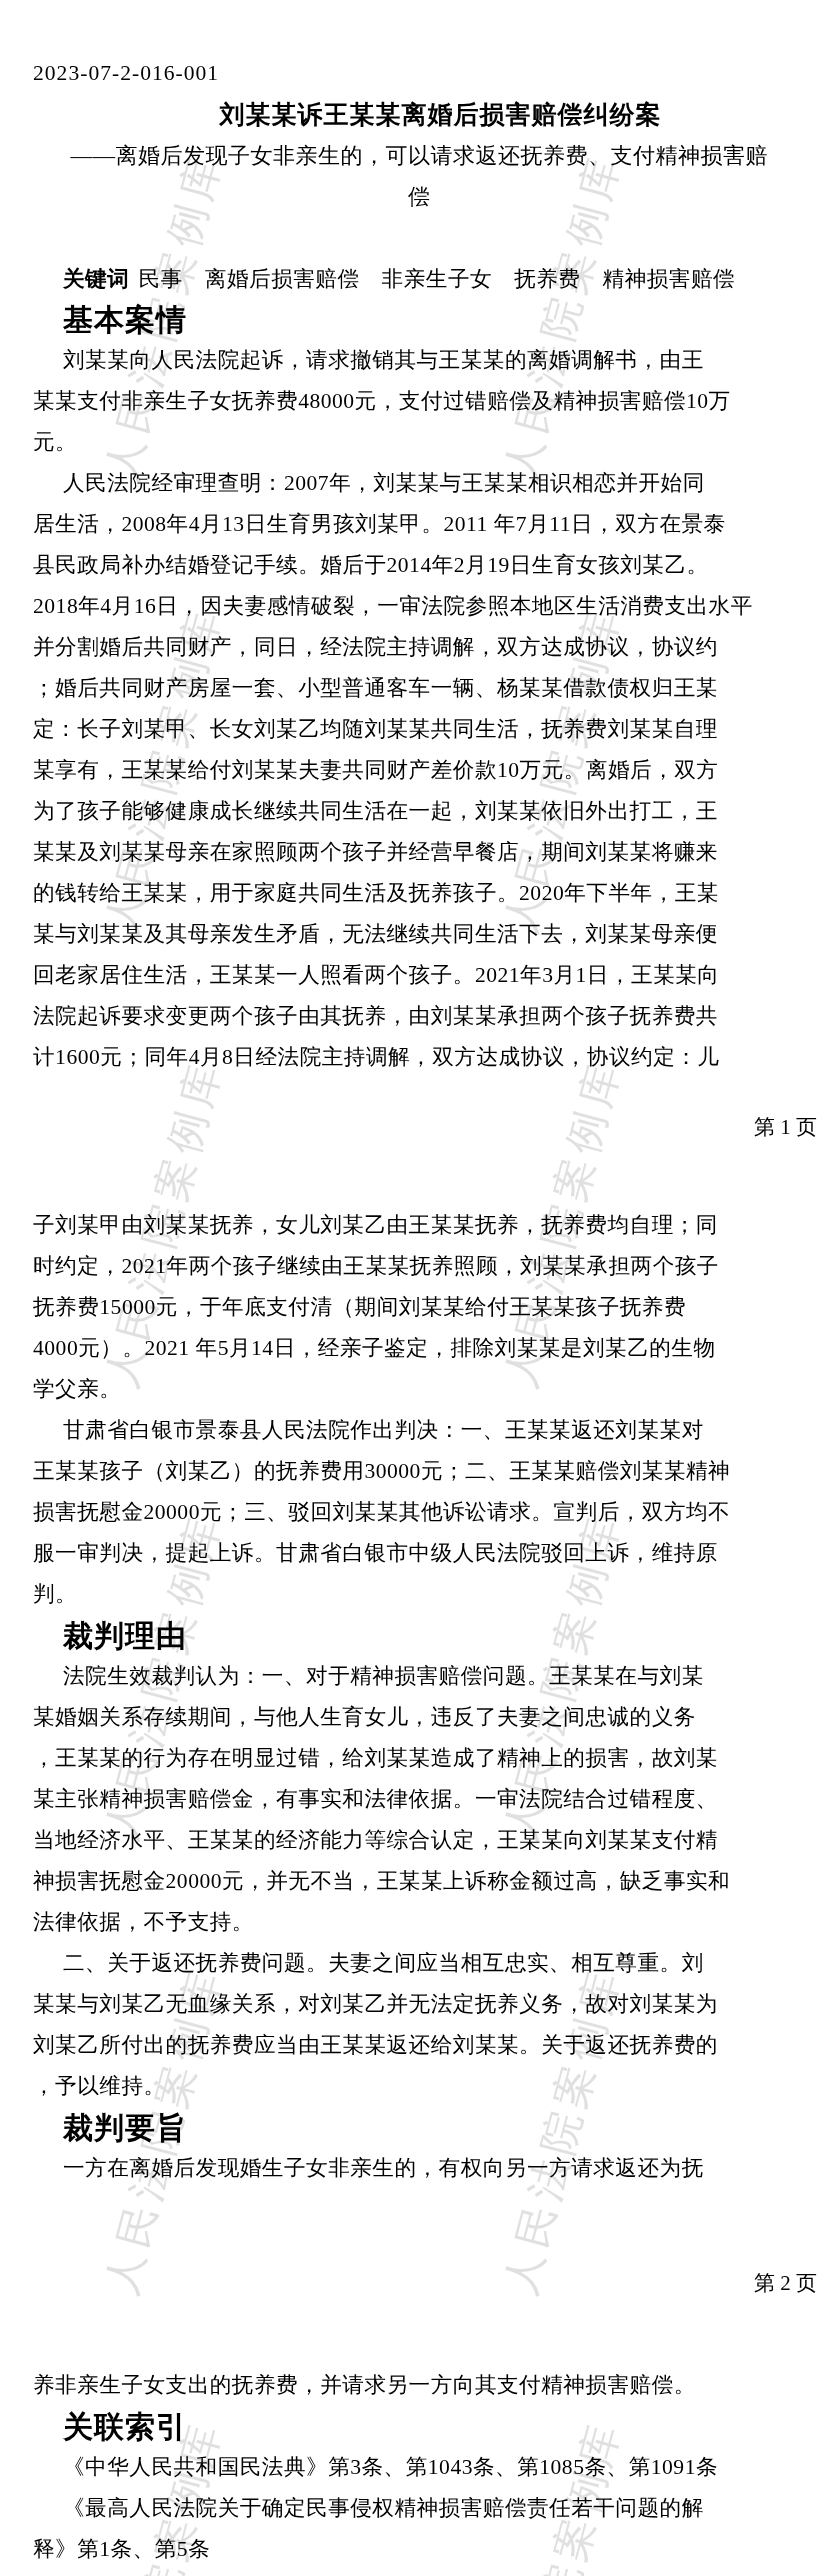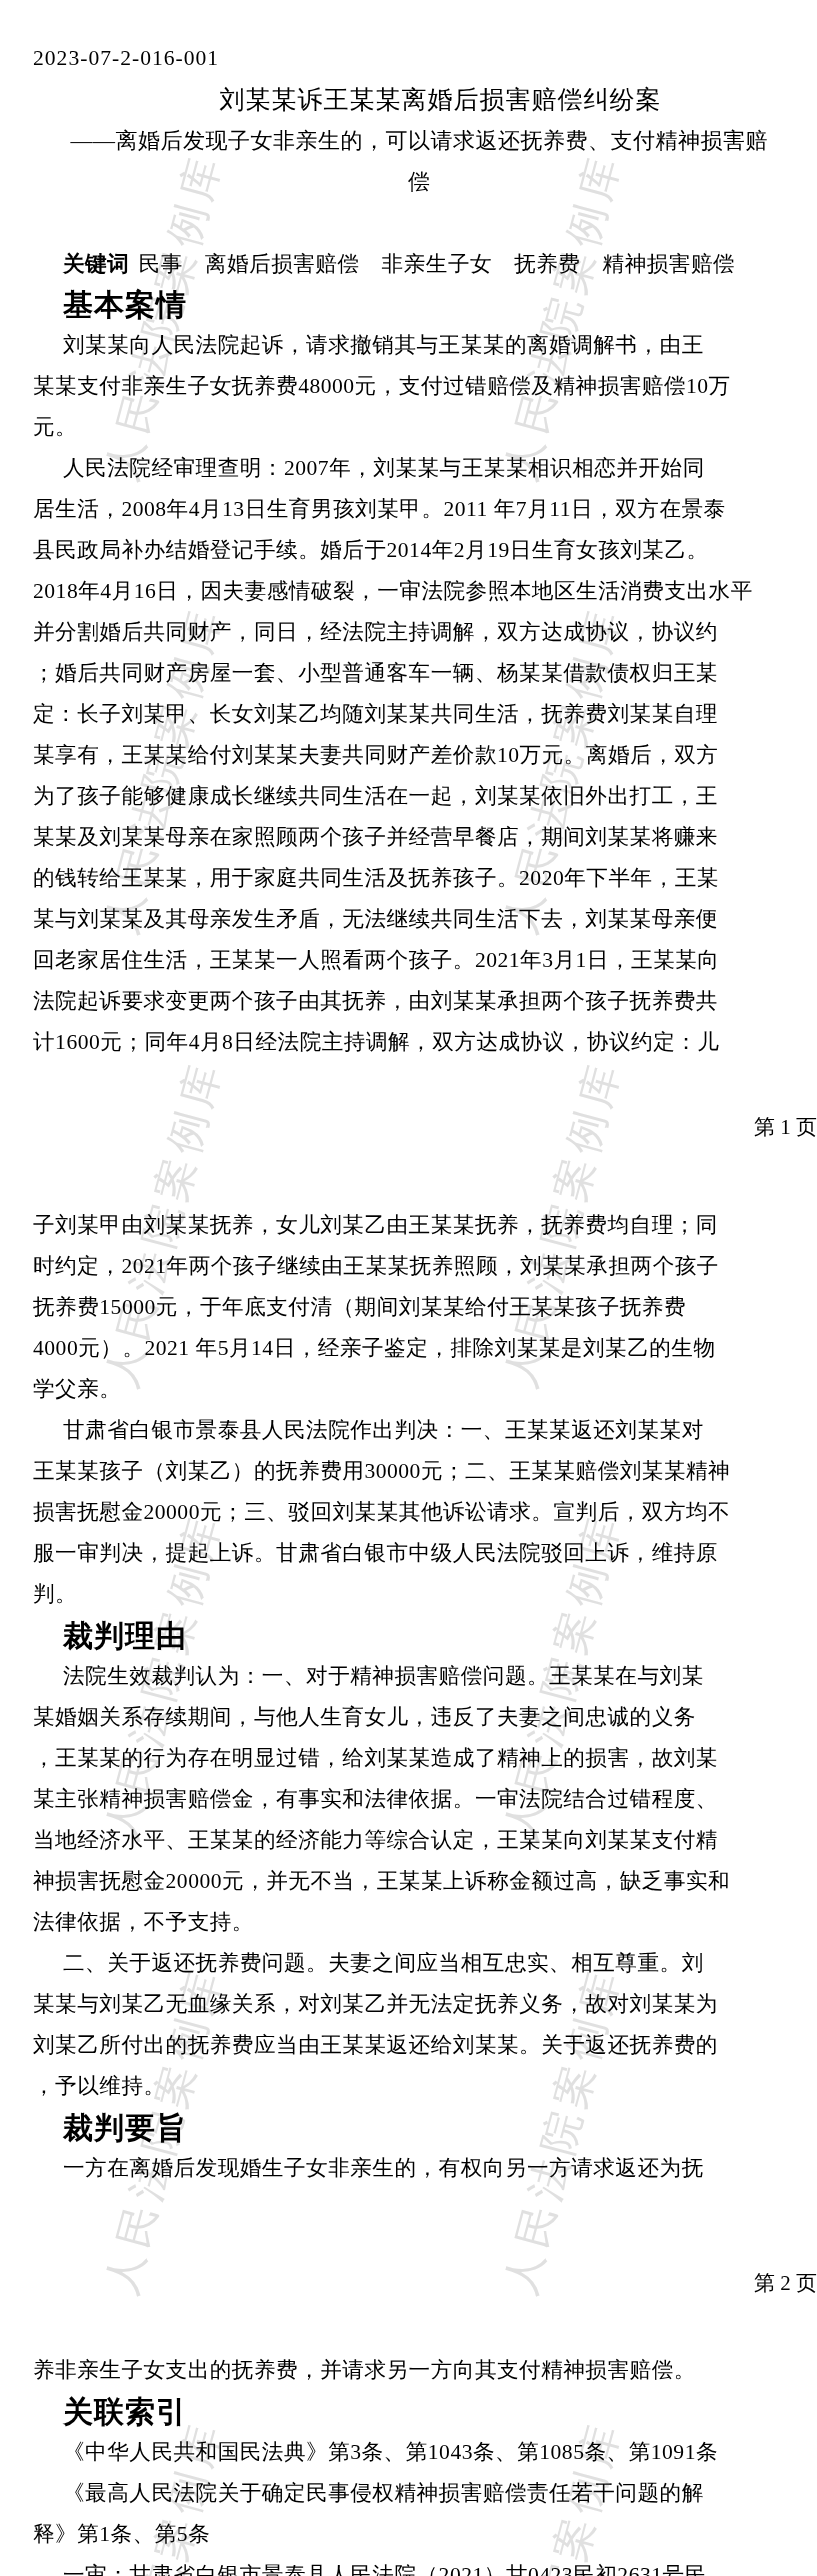--- a/index.html
+++ b/index.html
@@ -8,31 +8,31 @@
     width:817px;height:3468px;
     background:#ffffff;
     overflow:hidden;
     font-family:"Liberation Serif", serif;
     color:#000000;
   }
   .page{position:absolute;left:0;width:817px;height:1156px;}
   .page.p1{top:0;}
   .page.p2{top:1156px;}
   .page.p3{top:2312px;}
-  .content{padding:38px 30px 0 33px;position:relative;z-index:2;}
+  .content{padding:53px 30px 0 33px;position:relative;z-index:2;}
   .p2 .content{padding-top:49px;}
   .ln{
     font-size:21.6px;line-height:41px;height:41px;
     letter-spacing:0.5px;white-space:pre;
   }
   .ln.blank{height:41px;}
   .ln.indent{text-indent:30px;}
   .ln.caseno{letter-spacing:1px;}
   .ln.title{
-    text-align:center;font-weight:400;font-size:25px;
+    text-align:center;font-weight:700;font-size:25px;
     padding-left:61px;letter-spacing:1px;
   }
   .ln.subtitle{text-align:center;font-size:22px;padding-left:18.5px;}
   .ln.heading{
     font-family:"Liberation Sans", sans-serif;
     font-weight:700;font-size:30px;text-indent:30px;letter-spacing:1px;
   }
   .kw-label{
     font-family:"Liberation Sans", sans-serif;
     font-weight:700;margin-right:9.3px;

